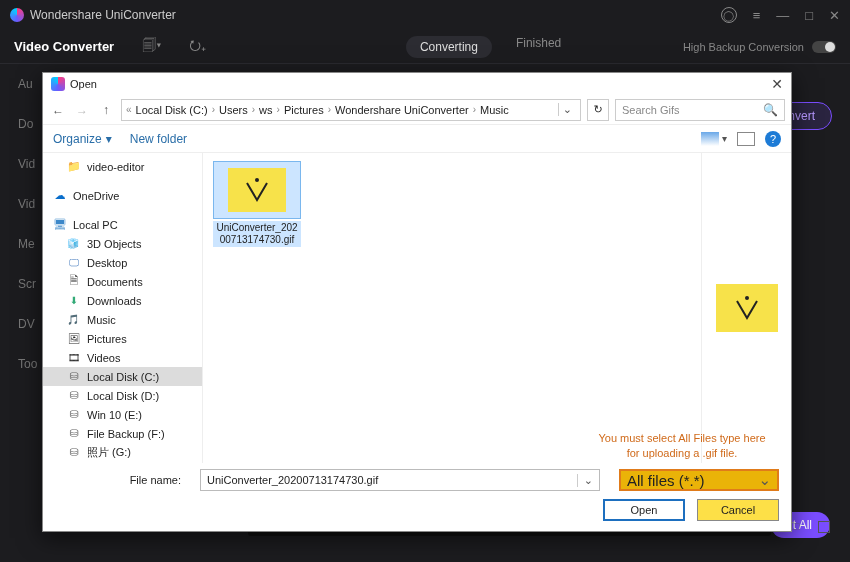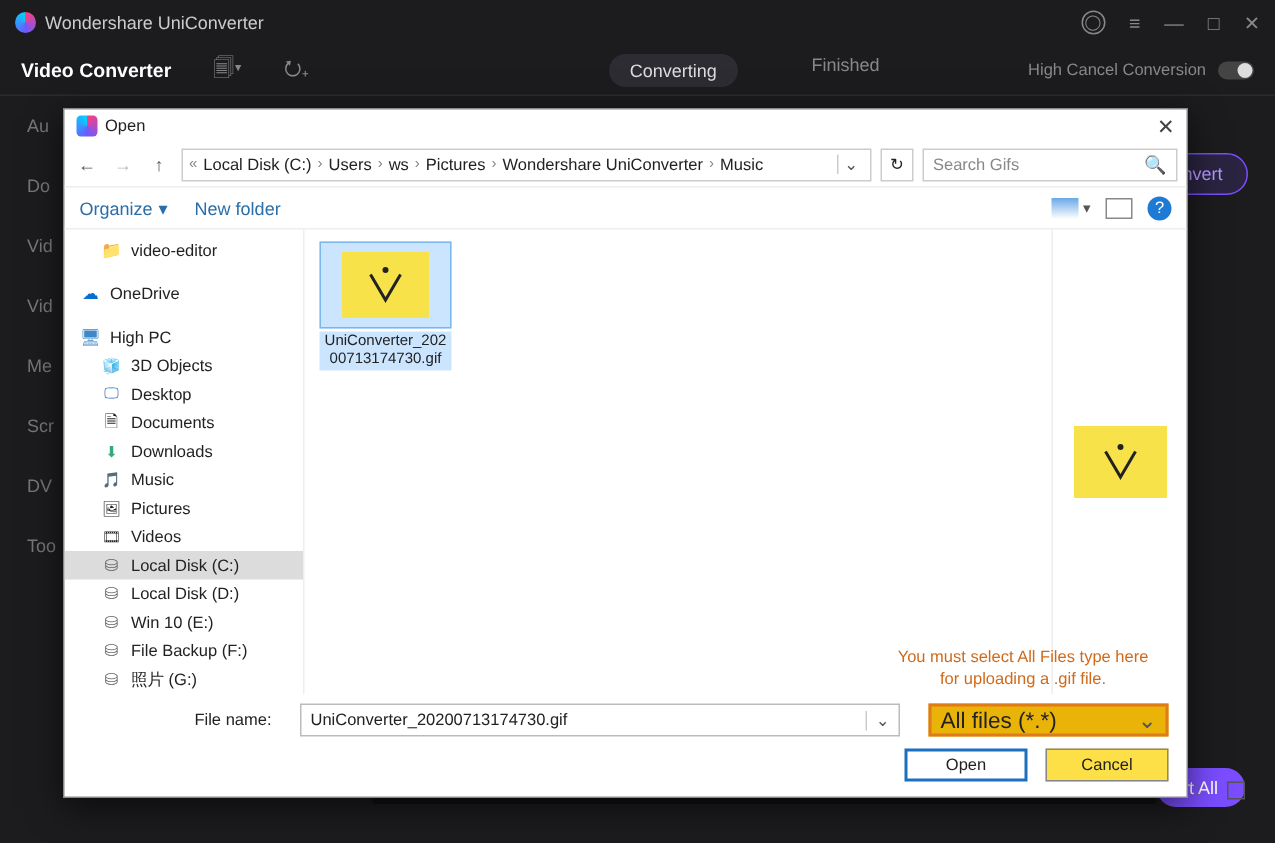--- a/index.html
+++ b/index.html
@@ -7,21 +7,21 @@
 
   
   .app-titlebar { height: 30px; display: flex; align-items: center; padding: 0 10px; font-size: 12px; color: #ccc; }
   .app-logo { width: 14px; height: 14px; margin-right: 6px; border-radius: 50%; background: conic-gradient(#ff3d7f, #6a5bff, #00d4ff); }
   .win-controls { margin-left: auto; display: flex; gap: 16px; color: #888; font-size: 13px; align-items: center; }
   .avatar-circle { width: 16px; height: 16px; border: 1px solid #888; border-radius: 50%; display: flex; align-items: center; justify-content: center; font-size: 10px; }
 
   .app-toolbar { height: 34px; display: flex; align-items: center; padding: 0 14px; font-size: 13px; border-bottom: 1px solid #2a2a2f; }
   .app-tab { font-weight: 600; color: #fff; }
   .toolbar-icon { margin-left: 28px; color: #888; font-size: 14px; }
-  .center-tabs { margin-left: 200px; display: flex; gap: 49px; color: #888; }
+  .center-tabs { margin-left: 200px; display: flex; gap: 24px; color: #888; }
   .center-tabs .active { color: #ddd; background: #2c2c32; padding: 4px 14px; border-radius: 14px; font-size:12px;}
   .center-tabs span{font-size:12px;}
   .right-hs { margin-left: auto; font-size: 11px; color: #888; display: flex; align-items: center; gap: 8px; }
   .toggle { width: 24px; height: 12px; background: #444; border-radius: 6px; position: relative; }
   .toggle::after { content: ""; position: absolute; right: 1px; top: 1px; width: 10px; height: 10px; background: #ddd; border-radius: 50%; }
 
   .sidebar-bg { position: absolute; left: 0; top: 64px; width: 150px; bottom: 0; }
   .side-item { height: 40px; display: flex; align-items: center; padding-left: 18px; font-size: 12px; color: #777; }
 
   .convert-btn { position: absolute; right: 18px; top: 102px; padding: 6px 16px; border: 1px solid #7a4dff; color: #b798ff; border-radius: 14px; font-size: 12px; background:#2a2440;}
@@ -119,21 +119,21 @@
 
 <div class="app-toolbar">
   <span class="app-tab">Video Converter</span>
   <span class="toolbar-icon">🗐▾</span>
   <span class="toolbar-icon">⭮₊</span>
   <div class="center-tabs">
     <span class="active">Converting</span>
     <span>Finished</span>
   </div>
   <div class="right-hs">
-    <span>High Cancel Conversion</span>
+    <span>High Backup Conversion</span>
     <span class="toggle"></span>
   </div>
 </div>
 
 <div class="sidebar-bg">
   <div class="side-item">Au</div>
   <div class="side-item">Do</div>
   <div class="side-item">Vid</div>
   <div class="side-item">Vid</div>
   <div class="side-item">Me</div>
@@ -204,21 +204,21 @@
           <span>video-editor</span>
         </div>
         <div class="tree-item" style="height: 10px;"></div>
         <div class="tree-item">
           <span class="ico onedrive"></span>
           <span>OneDrive</span>
         </div>
         <div class="tree-item" style="height: 10px;"></div>
         <div class="tree-item">
           <span class="ico pc"></span>
-          <span>High PC</span>
+          <span>Local PC</span>
         </div>
         <div class="tree-item l1">
           <span class="ico obj"></span>
           <span>3D Objects</span>
         </div>
         <div class="tree-item l1">
           <span class="ico desk"></span>
           <span>Desktop</span>
         </div>
         <div class="tree-item l1">

